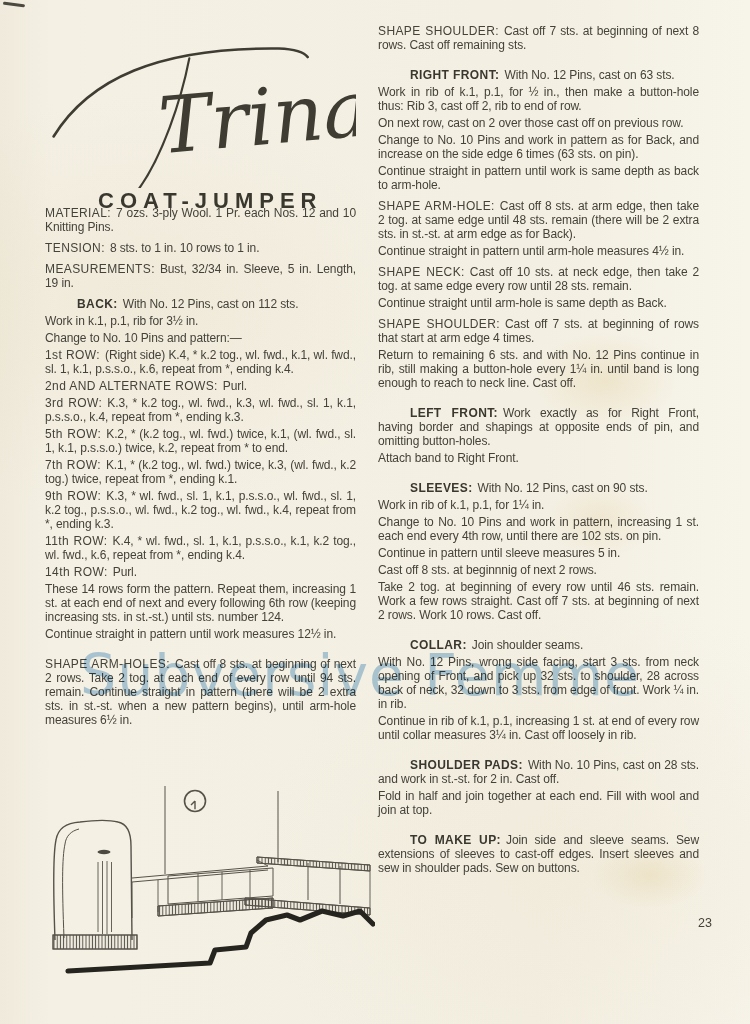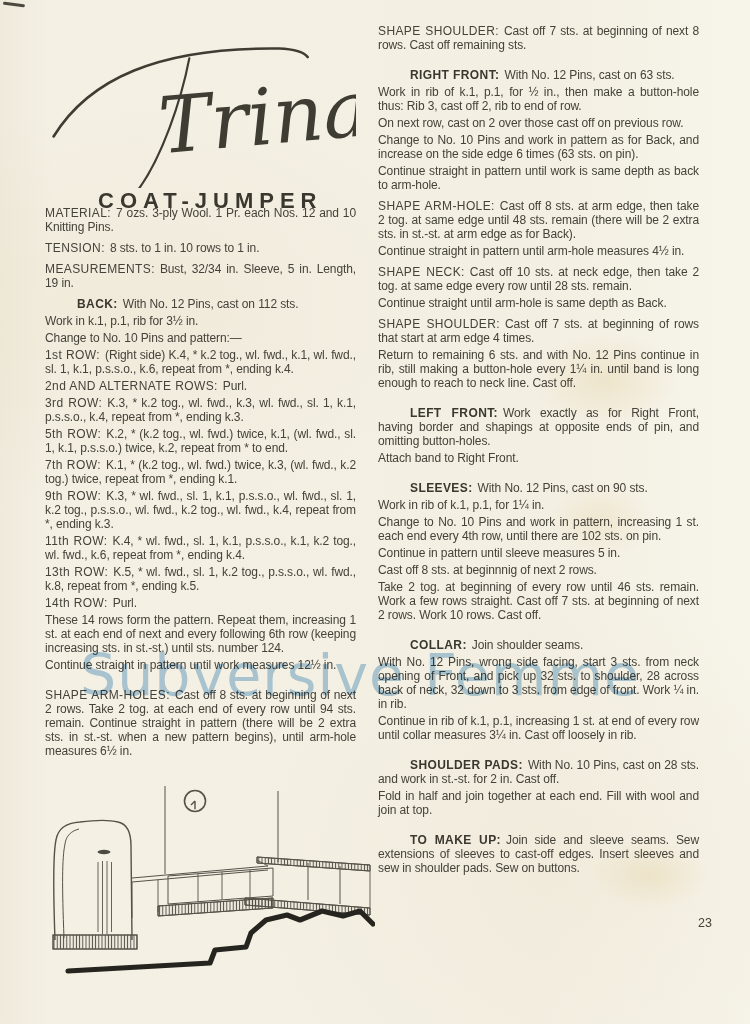--- a/index.html
+++ b/index.html
@@ -72,21 +72,20 @@
     <p class="para b mt-md"><span class="lbl">BACK:</span><span>With No. 12 Pins, cast on 112 sts.</span></p>
     <p class="para"><span class="lbl"></span><span>Work in k.1, p.1, rib for 3½ in.</span></p>
     <p class="para"><span class="lbl"></span><span>Change to No. 10 Pins and pattern:—</span></p>
     <p class="para"><span class="lbl">1st ROW:</span><span>(Right side) K.4, * k.2 tog., wl. fwd., k.1, wl. fwd., sl. 1, k.1, p.s.s.o., k.6, repeat from *, ending k.4.</span></p>
     <p class="para"><span class="lbl">2nd AND ALTERNATE ROWS:</span><span>Purl.</span></p>
     <p class="para"><span class="lbl">3rd ROW:</span><span>K.3, * k.2 tog., wl. fwd., k.3, wl. fwd., sl. 1, k.1, p.s.s.o., k.4, repeat from *, ending k.3.</span></p>
     <p class="para"><span class="lbl">5th ROW:</span><span>K.2, * (k.2 tog., wl. fwd.) twice, k.1, (wl. fwd., sl. 1, k.1, p.s.s.o.) twice, k.2, repeat from * to end.</span></p>
     <p class="para"><span class="lbl">7th ROW:</span><span>K.1, * (k.2 tog., wl. fwd.) twice, k.3, (wl. fwd., k.2 tog.) twice, repeat from *, ending k.1.</span></p>
     <p class="para"><span class="lbl">9th ROW:</span><span>K.3, * wl. fwd., sl. 1, k.1, p.s.s.o., wl. fwd., sl. 1, k.2 tog., p.s.s.o., wl. fwd., k.2 tog., wl. fwd., k.4, repeat from *, ending k.3.</span></p>
     <p class="para"><span class="lbl">11th ROW:</span><span>K.4, * wl. fwd., sl. 1, k.1, p.s.s.o., k.1, k.2 tog., wl. fwd., k.6, repeat from *, ending k.4.</span></p>
-    <p class="para"><span class="lbl">13th ROW:</span><span>K.5, * wl. fwd., sl. 1, k.2 tog., p.s.s.o., wl. fwd., k.8, repeat from *, ending k.5.</span></p>
     <p class="para"><span class="lbl">14th ROW:</span><span>Purl.</span></p>
     <p class="para"><span class="lbl"></span><span>These 14 rows form the pattern.  Repeat them, increasing 1 st. at each end of next and every following 6th row (keeping increasing sts. in st.-st.) until sts. number 124.</span></p>
     <p class="para"><span class="lbl"></span><span>Continue straight in pattern until work measures 12½ in.</span></p>
     <p class="para mt-lg"><span class="lbl">SHAPE ARM-HOLES:</span><span>Cast off 8 sts. at beginning of next 2 rows.  Take 2 tog. at each end of every row until 94 sts. remain.  Continue straight in pattern (there will be 2 extra sts. in st.-st. when a new pattern begins), until arm-hole measures 6½ in.</span></p>
   </main>
 
   <aside class="col col-right">
     <p class="para"><span class="lbl">SHAPE SHOULDER:</span><span>Cast off 7 sts. at beginning of next 8 rows.  Cast off remaining sts.</span></p>
     <p class="para b mt-lg"><span class="lbl">RIGHT FRONT:</span><span>With No. 12 Pins, cast on 63 sts.</span></p>
     <p class="para"><span class="lbl"></span><span>Work in rib of k.1, p.1, for ½ in., then make a button-hole thus: Rib 3, cast off 2, rib to end of row.</span></p>

